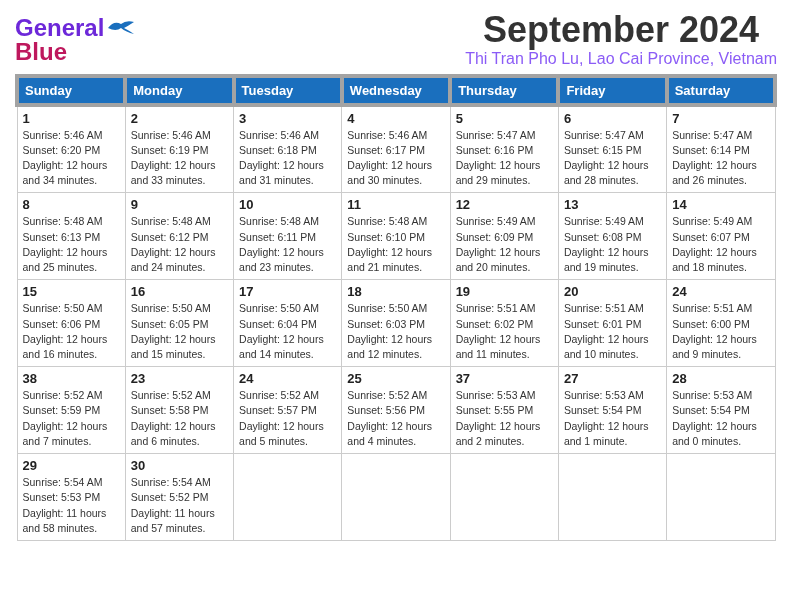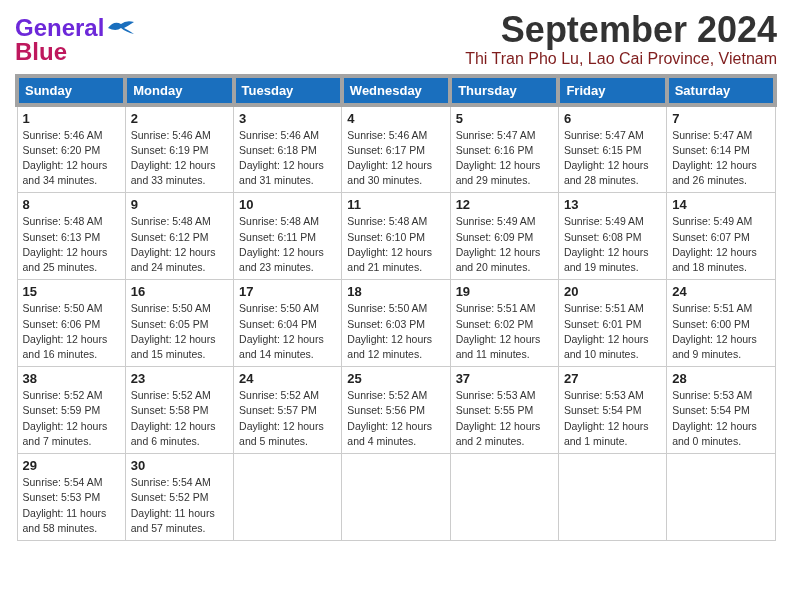--- a/index.html
+++ b/index.html
@@ -16,31 +16,31 @@
       justify-content: space-between;
       margin-bottom: 4px;
     }
     .logo {
       display: flex;
       flex-direction: column;
       align-items: flex-start;
       margin-top: 4px;
     }
     .title-area {
-      text-align: right;
+      text-align: center;
     }
     .month-title {
       font-size: 36px;
       font-weight: bold;
       color: #333;
       line-height: 1.1;
     }
     .location-title {
       font-size: 16px;
-      color: #7f1d1d;
+      color: #8b5cf6;
       font-weight: normal;
     }
     .calendar {
       width: 100%;
       border-collapse: collapse;
       margin-top: 6px;
       font-size: 11px;
     }
     .calendar th {
       background-color: #1a6fbe;

